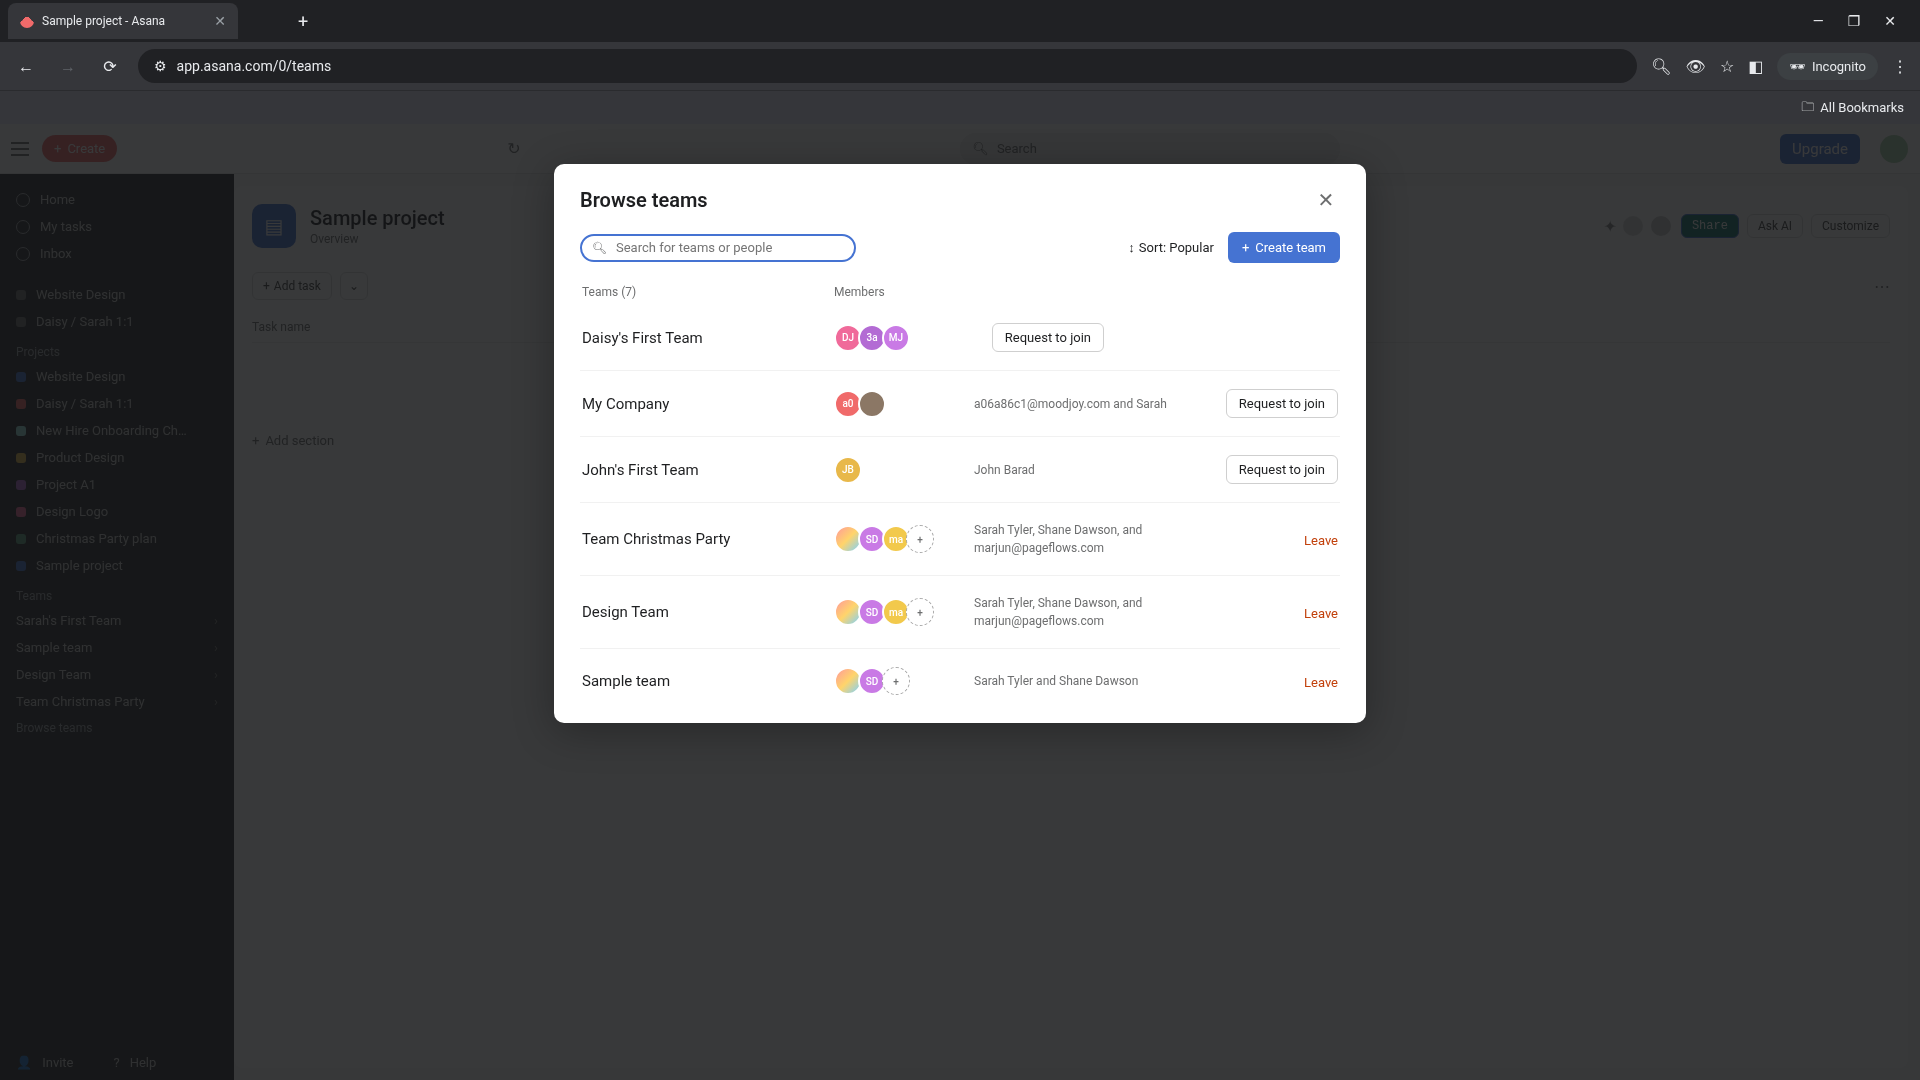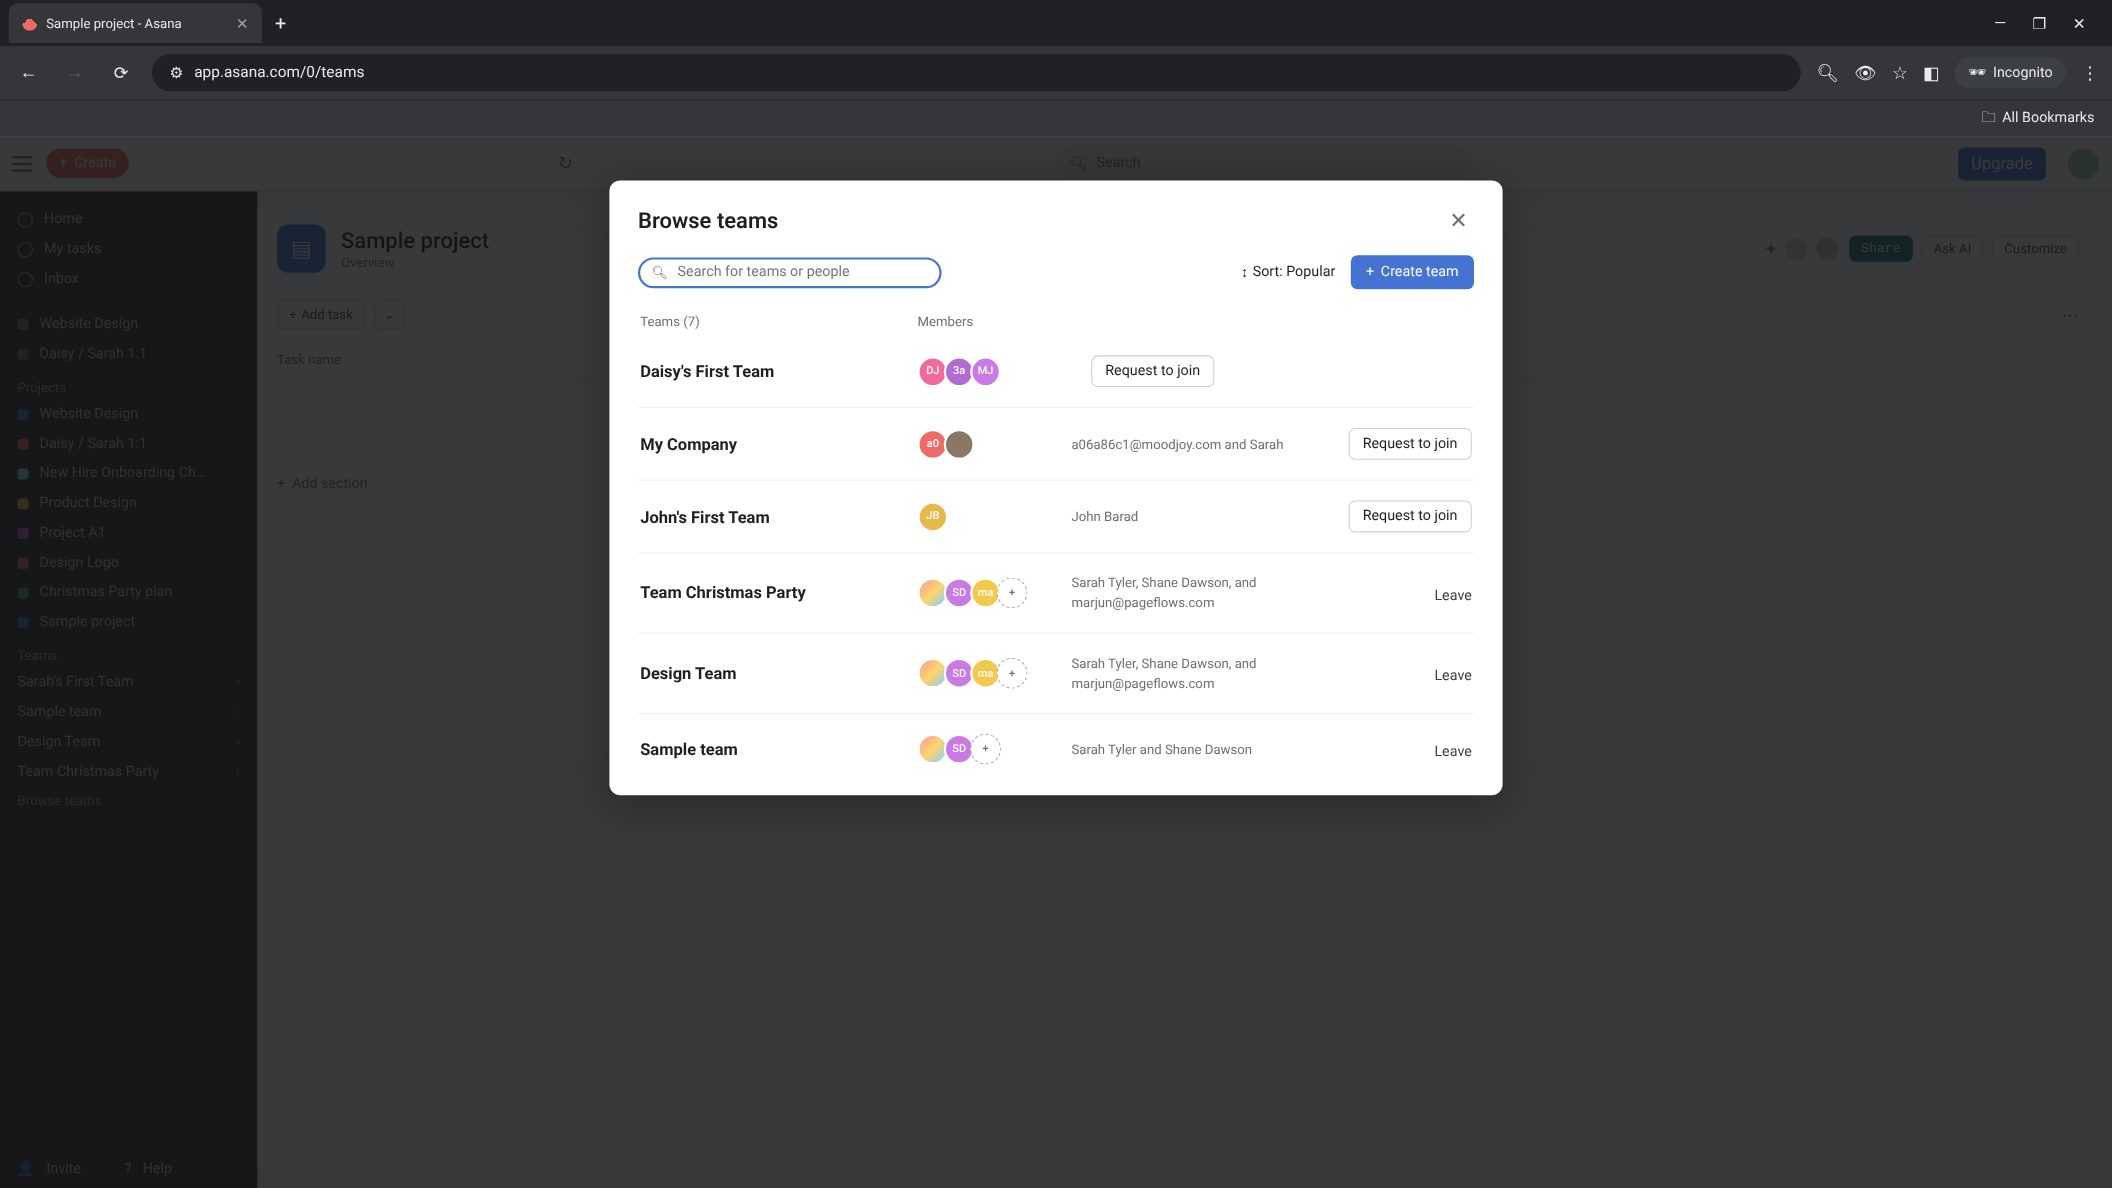--- a/index.html
+++ b/index.html
@@ -1,20 +1,20 @@
 <!DOCTYPE html>
 <html><head>
 <meta charset="utf-8">
 <style>
 * { margin: 0; padding: 0; box-sizing: border-box; font-family: -apple-system, BlinkMacSystemFont, "Segoe UI", Roboto, sans-serif; }
 body { width: 1920px; height: 1080px; background: #202124; overflow: hidden; position: relative; transform-origin: top left; }
 
 
 .browser-chrome { background: #202124; }
-.tab-strip { height: 42px; display: flex; align-items: center; padding: 0 8px; }
+.tab-strip { height: 42px; display: flex; align-items: center; padding: 0 8px; gap: 48px; }
 .tab { display: flex; align-items: center; gap: 8px; background: #35363a; height: 36px; padding: 0 12px; border-radius: 8px 8px 0 0; color: #e8eaed; font-size: 12px; min-width: 230px; }
 .tab-close { margin-left: auto; color: #9aa0a6; font-size: 14px; cursor: pointer; }
 .new-tab { color: #e8eaed; font-size: 18px; margin-left: 12px; cursor: pointer; }
 .window-controls { margin-left: auto; display: flex; gap: 24px; color: #e8eaed; padding-right: 16px; }
 .window-controls span { cursor: pointer; font-size: 14px; }
 
 .toolbar { height: 48px; display: flex; align-items: center; padding: 0 12px; gap: 14px; background: #35363a; }
 .nav-btn { width: 28px; height: 28px; display: flex; align-items: center; justify-content: center; color: #e8eaed; cursor: pointer; border-radius: 50%; }
 .nav-btn.disabled { color: #5f6368; }
 .url-bar { flex: 1; height: 34px; background: #202124; border-radius: 17px; display: flex; align-items: center; padding: 0 16px; color: #e8eaed; font-size: 14px; gap: 10px; }
@@ -67,30 +67,30 @@
 .sort-control { margin-left: auto; font-size: 13px; color: #1e1f21; cursor: pointer; display:flex; align-items:center; gap:4px;}
 .create-team-btn { background: #4573d2; color: #fff; font-size: 13px; padding: 8px 14px; border-radius: 6px; cursor: pointer; display:flex; align-items:center; gap:6px; border:none;}
 
 .list-header { display: flex; font-size: 12px; color: #6d6e6f; margin-top: 22px; padding: 0 2px 6px; align-items: flex-end; }
 .col-team { width: 252px; }
 .col-members { flex: 1; }
 
 .teams-list { overflow-y: auto; flex: 1; position: relative; }
 .team-row { display: flex; align-items: center; padding: 18px 2px; border-bottom: 1px solid #f1f1f1; gap: 0; }
 .team-row:last-child { border-bottom: none; }
-.team-name { width: 252px; font-size: 15px; color: #1e1f21; font-weight: 700; }
+.team-name { width: 252px; font-size: 15px; color: #1e1f21; font-weight: 400; }
 .avatars { display: flex; align-items: center; gap: 0; width: 140px;}
 .av { width: 28px; height: 28px; border-radius: 50%; font-size: 10px; font-weight: 500; display: flex; align-items: center; justify-content: center; color: #fff; margin-left: -4px; border: 2px solid #fff; }
 .av:first-child { margin-left: 0; }
 .av.icon { background: linear-gradient(135deg,#ff9a9a,#ffd46b,#7bd1ff); }
 .av.dashed { border: 1.5px dashed #aaa; background: #fff; color: #6d6e6f; }
 .member-text { flex: 1; font-size: 12px; color: #6d6e6f; line-height: 1.5; padding-right: 10px;}
 .row-action { width: 130px; text-align: right; }
 .join-btn { font-size: 13px; padding: 6px 12px; border: 1px solid #cfcfcf; border-radius: 6px; background: #fff; color: #1e1f21; cursor: pointer;}
-.leave-btn { font-size: 13px; color: #404040; cursor: pointer; background:none; border:none;}
+.leave-btn { font-size: 13px; color: #c2410c; cursor: pointer; background:none; border:none;}
 
 
 .teams-list::-webkit-scrollbar { width: 10px; }
 .teams-list::-webkit-scrollbar-thumb { background: #c9c9c9; border-radius: 5px; }
 .teams-list::-webkit-scrollbar-button { height: 12px; background:#e9e9e9; }
 </style>
 </head>
 <body>
 
 <div class="browser-chrome">

